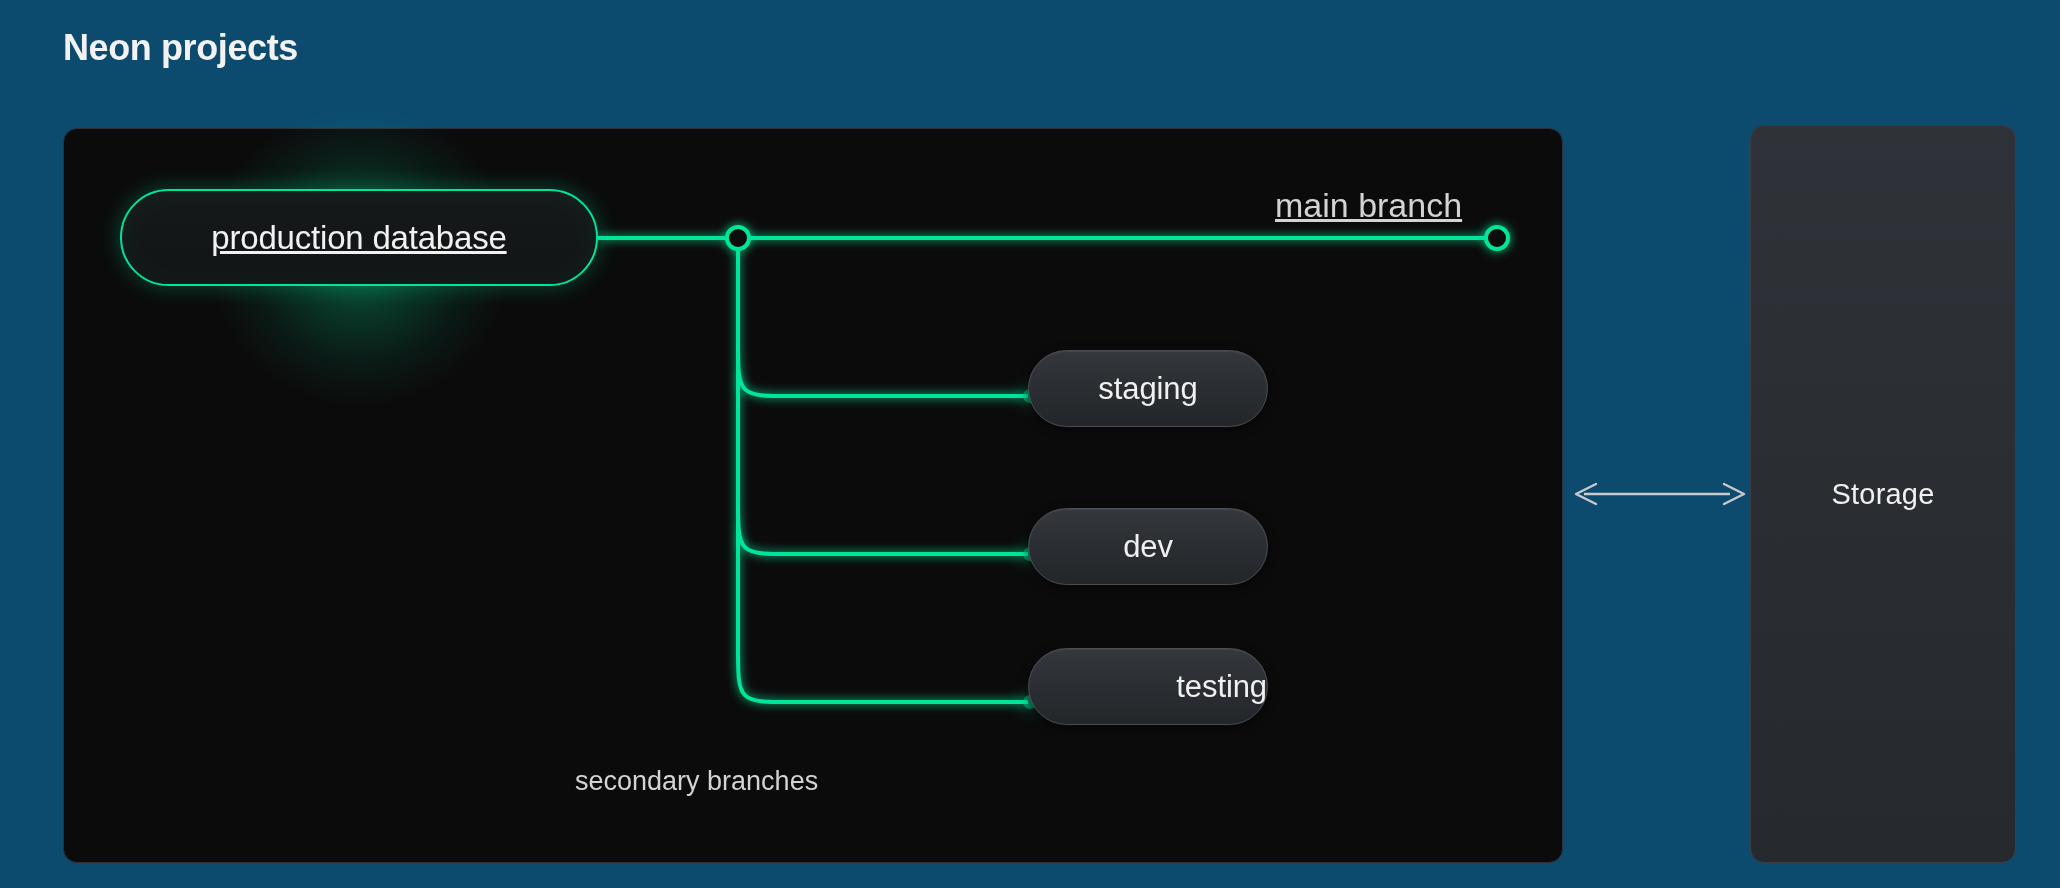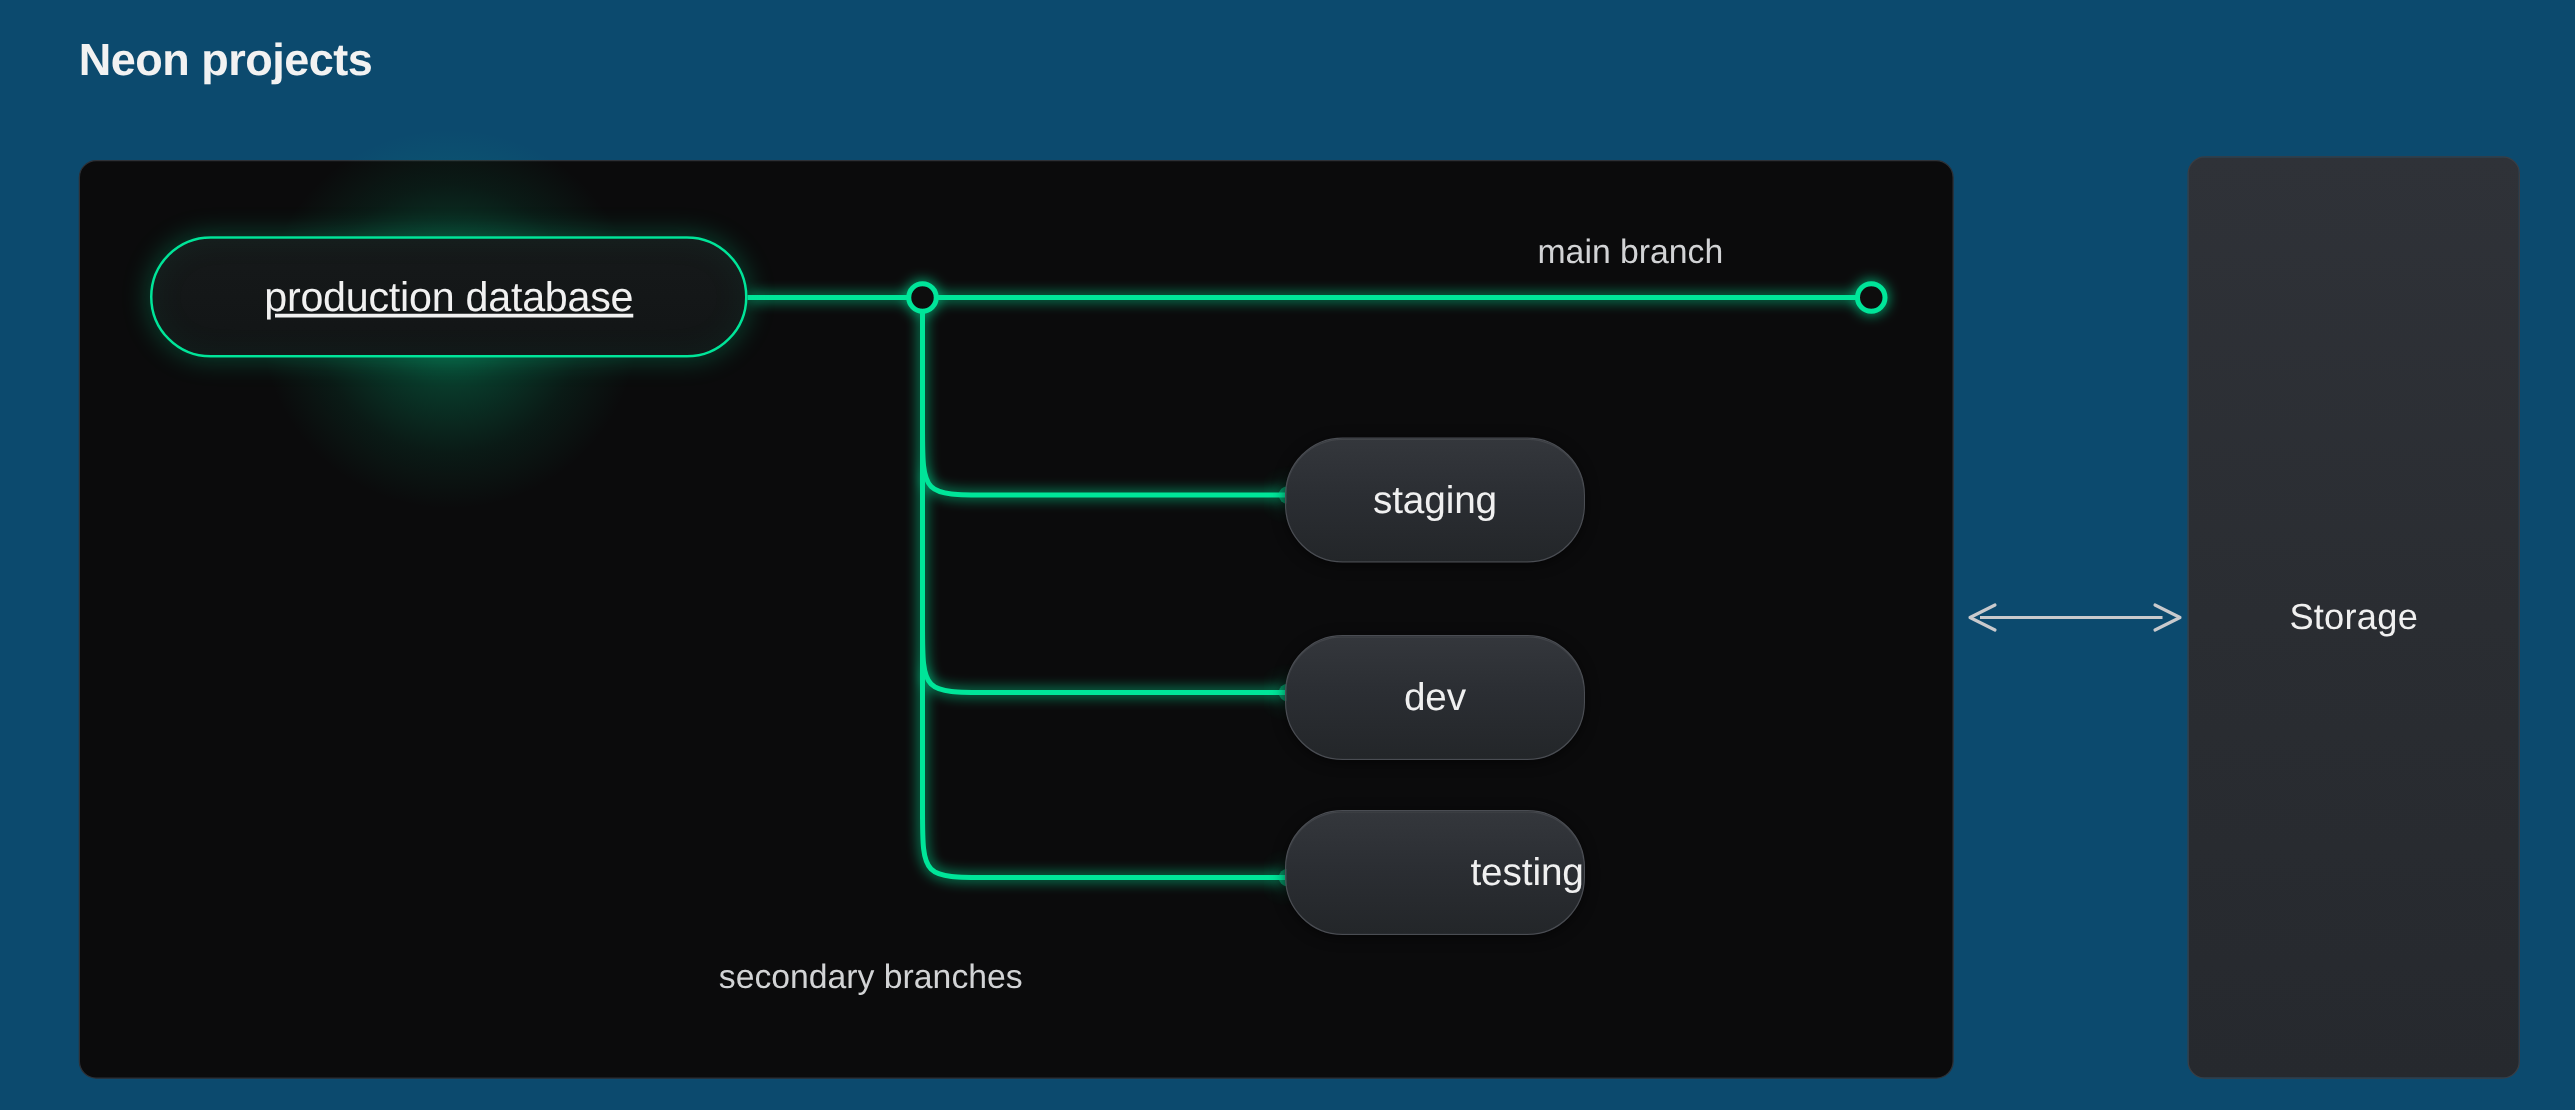--- a/index.html
+++ b/index.html
@@ -117,21 +117,21 @@
   .pill-prod .pill-text {
     font-size: 33px;
     color: #f1f1f1;
     letter-spacing: -0.2px;
     text-decoration: underline;
   }
 
   
   .pill-branch {
     width: 240px;
-    height: 100px;
+    height: 77px;
     left: 1028px;
     border: 1px solid #4a4d53;
     border-radius: 46px;
     background: linear-gradient(180deg, #34373c 0%, #2b2e33 45%, #232629 100%);
     box-shadow: 0 2px 10px rgba(0,0,0,0.55),
                 inset 0 1px 0 rgba(255,255,255,0.07);
   }
   .pill-branch .pill-text {
     font-size: 31px;
     color: #f0f0f0;
@@ -141,23 +141,24 @@
   .pill-dev     { top: 508px; justify-content: center; }
   .pill-testing { top: 648px; justify-content: flex-end; }
 
   
   .canvas-label {
     position: absolute;
     color: #d2d3d5;
     white-space: nowrap;
   }
   .label-main-branch {
-    left: 1230px;
+    left: 1275px;
     top: 186px;
-    font-size: 27px;
+    font-size: 34px;
+    text-decoration: underline;
   }
   .label-secondary {
     left: 575px;
     top: 766px;
     font-size: 27px;
   }
 </style>
 </head>
 <body>
 

